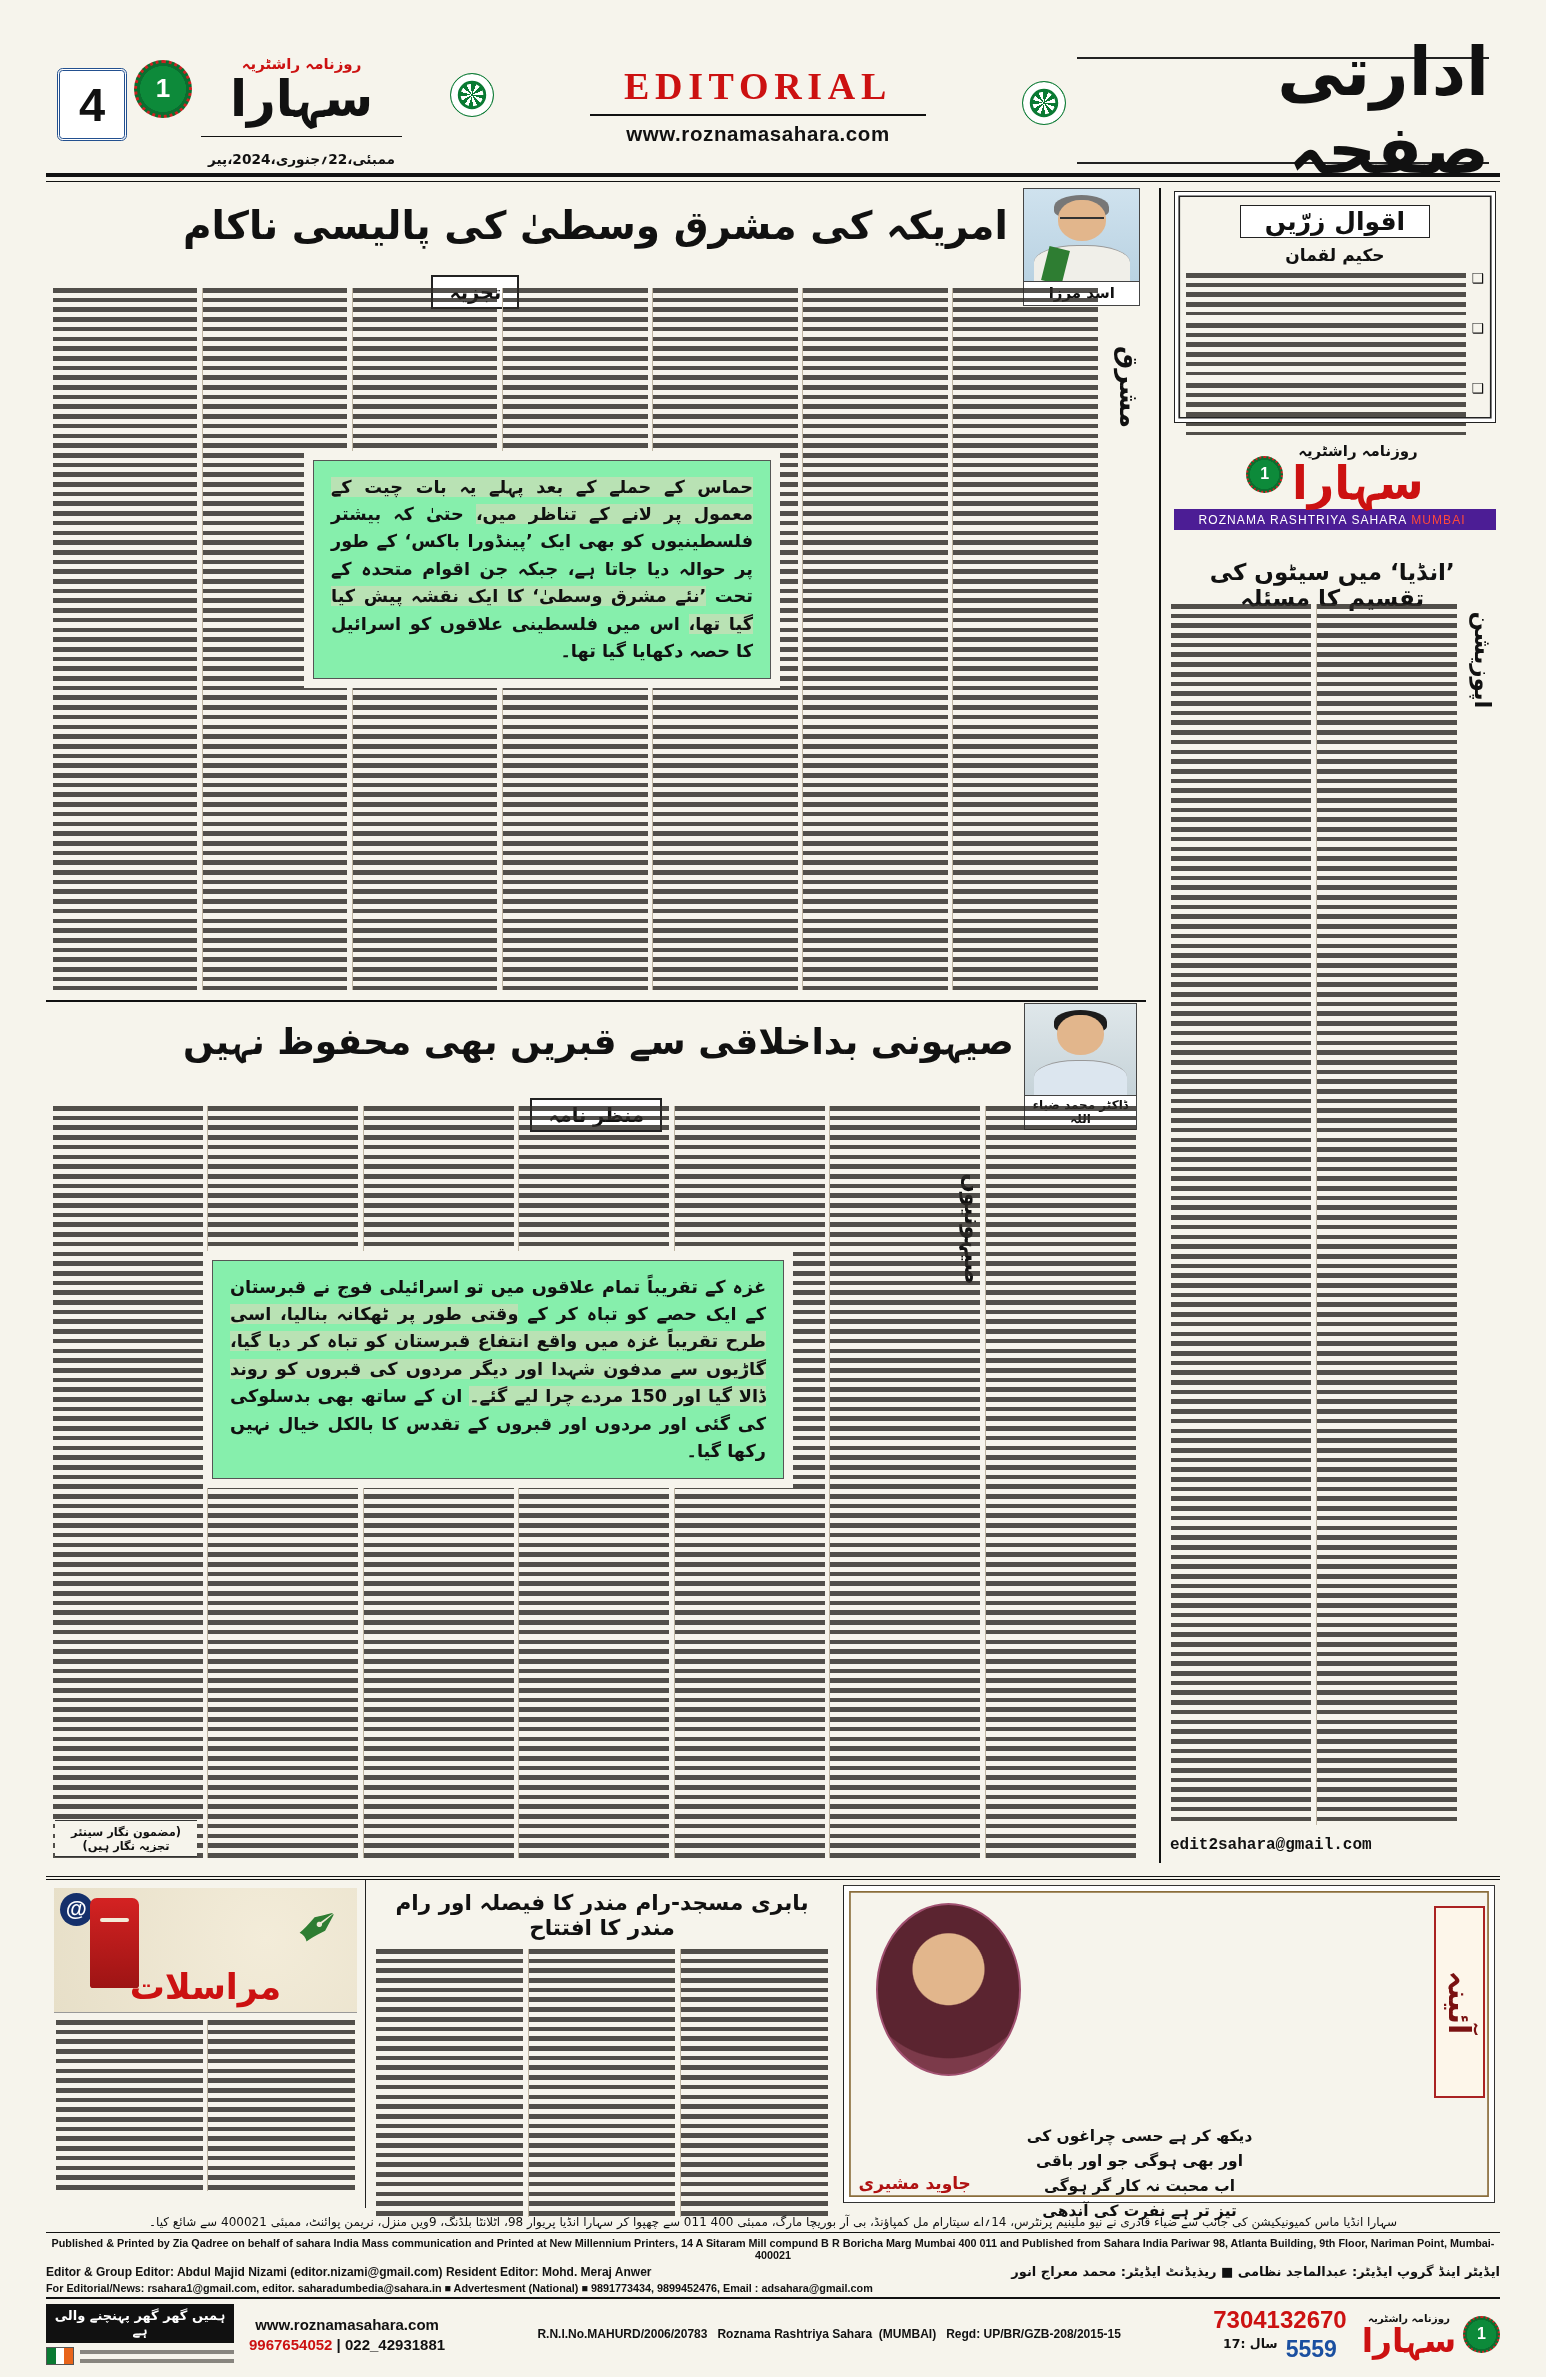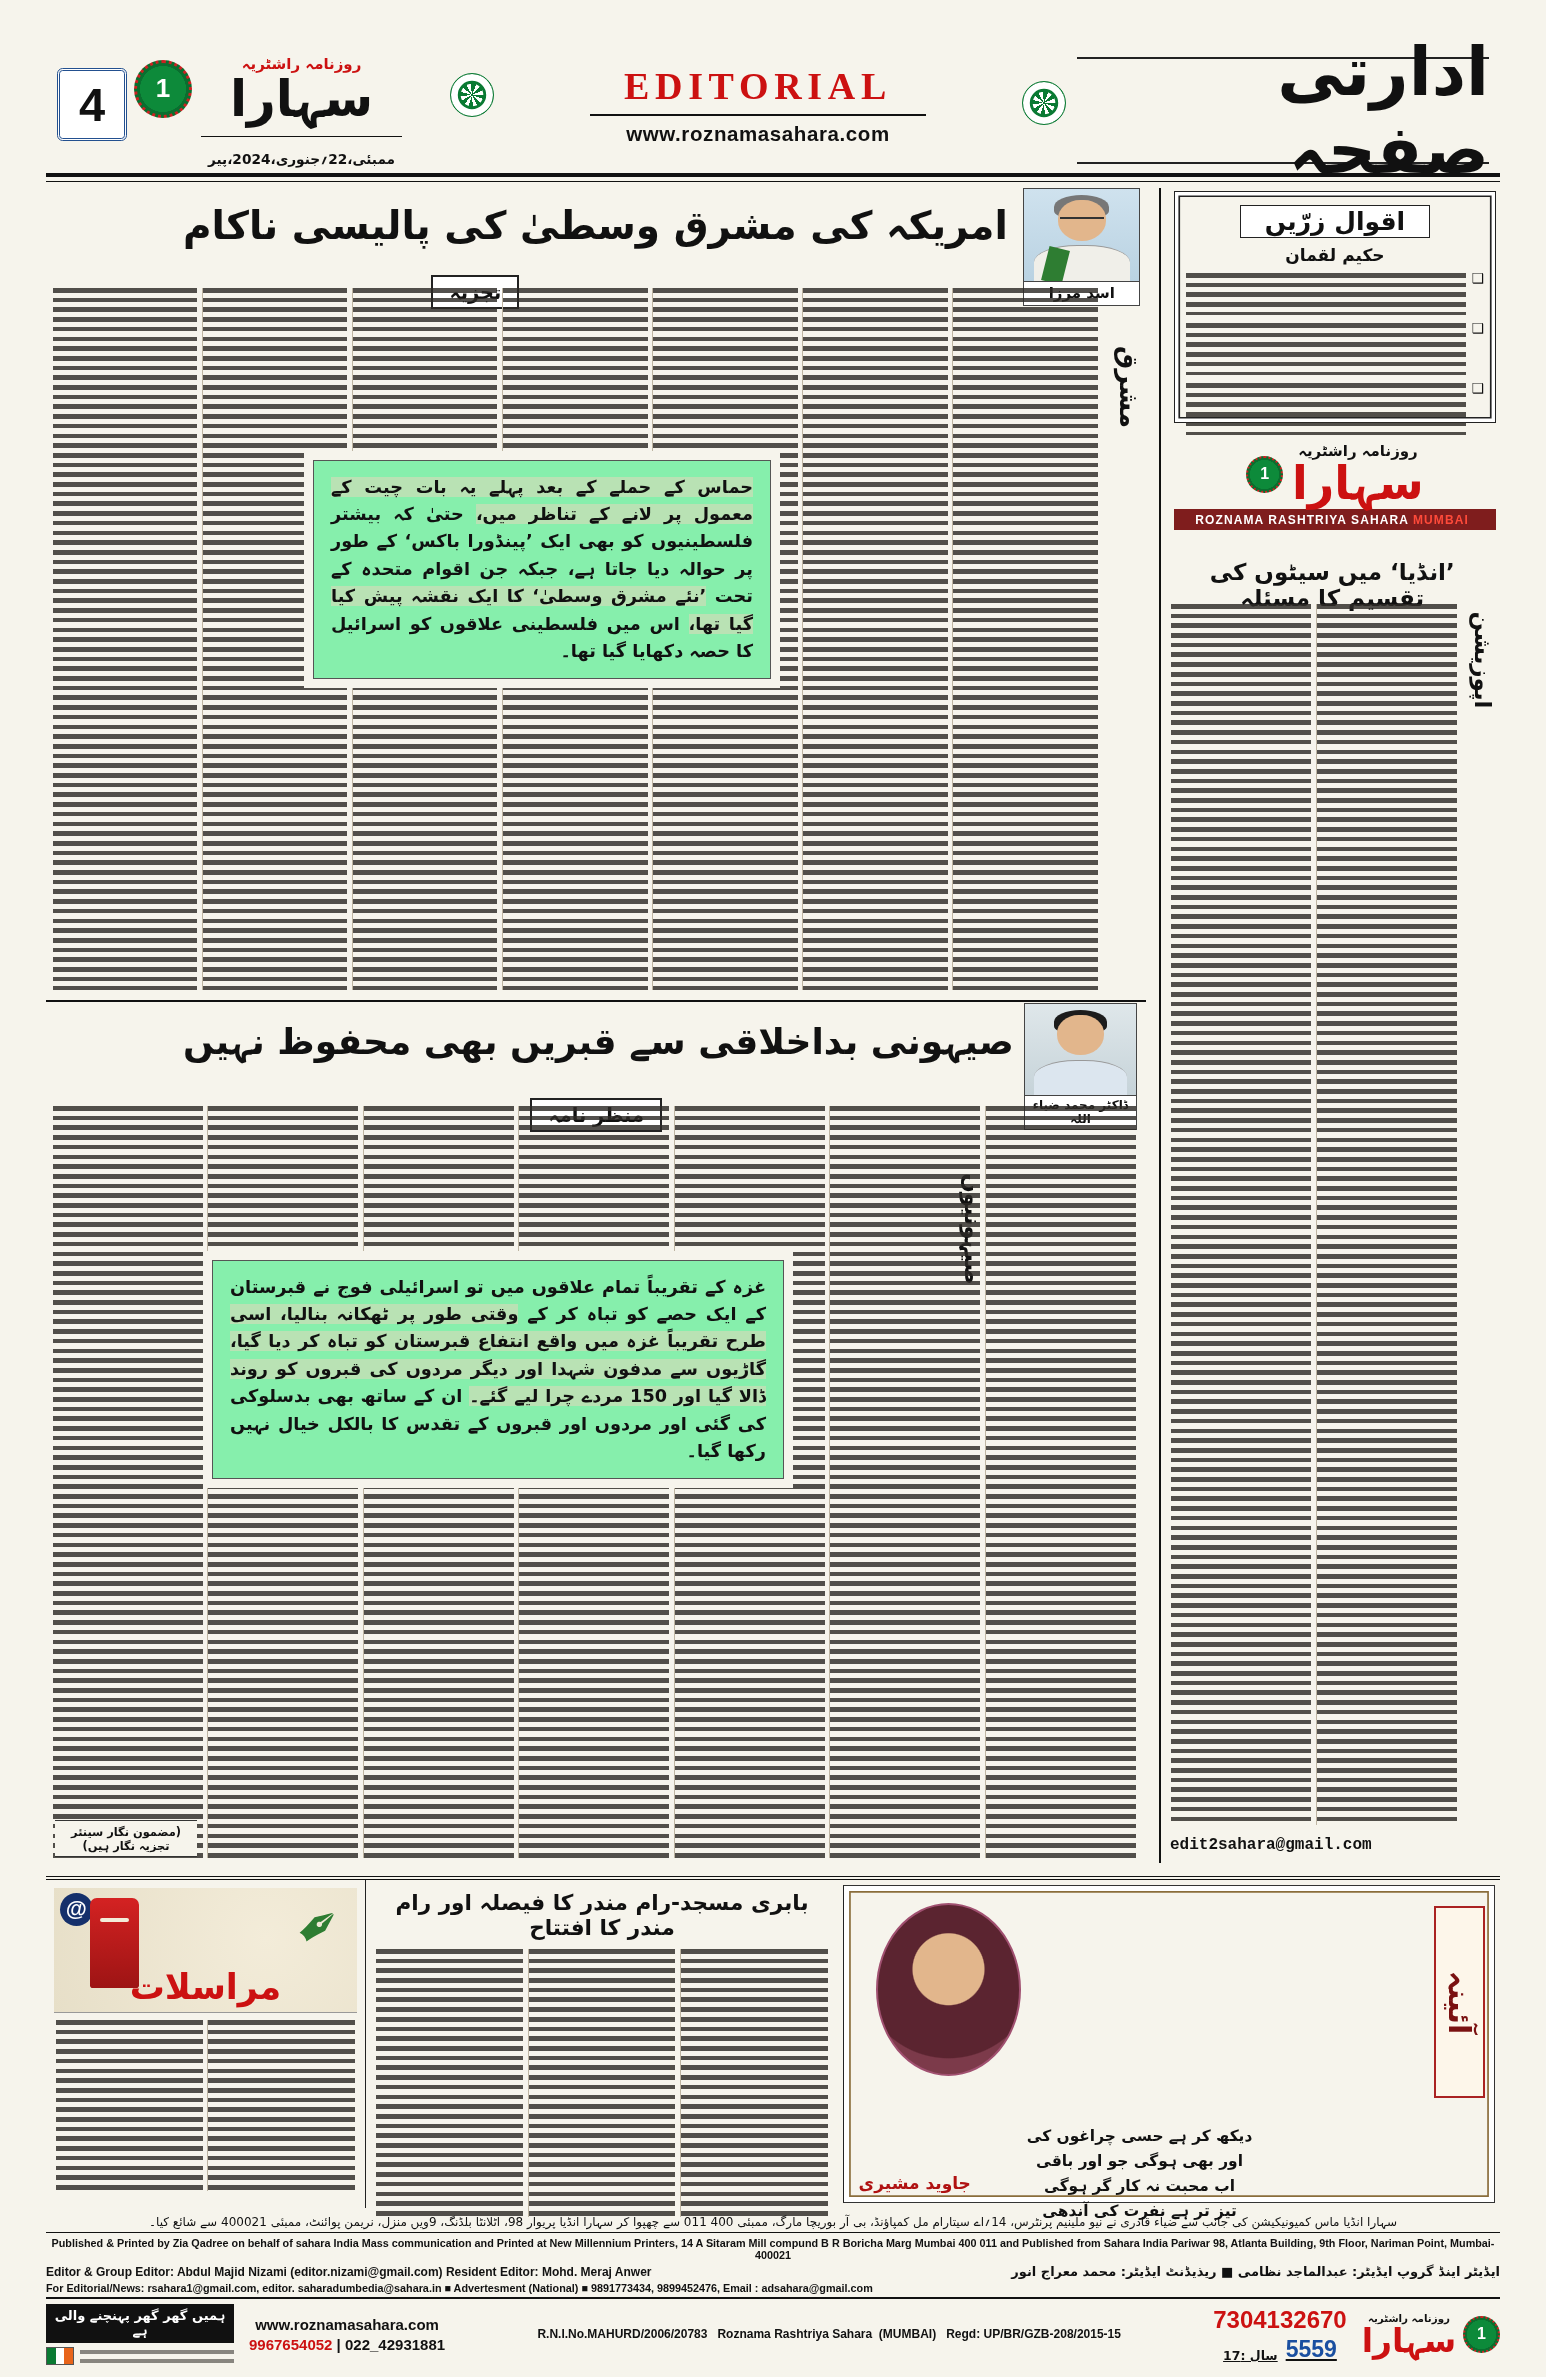--- a/index.html
+++ b/index.html
@@ -68,21 +68,21 @@
   
   .aqwal{left:12.5px;top:3.4px;right:4.6px;height:232px;border:1.7px solid #222;
          box-shadow:inset 0 0 0 3.4px #fff,inset 0 0 0 5.1px #222;padding:12.5px 11.4px;box-sizing:border-box;text-align:center;}
   .aq-title{display:inline-block;border:1.7px solid #222;padding:1.1px 24px;font-size:25px;font-weight:bold;background:#fff;}
   .aq-author{font-size:17px;font-weight:bold;margin:6.8px 0 8px;}
   .aq-item{display:flex;direction:rtl;gap:5.7px;margin-bottom:8px;align-items:flex-start;}
   .aq-item .bullet{font-size:13.7px;line-height:11.4px;}
   .aq-item .sim{flex:1;}
   .promo{left:12.5px;top:254px;right:4.6px;height:112px;text-align:center;}
   .promo .brand-name{color:#c11;font-size:46px;line-height:1;}
-  .promo .bar{background:#7f1d1d;color:#fff;font-size:12px;font-weight:bold;letter-spacing:1.1px;padding:3.4px 2.3px;margin-top:3.4px;}
+  .promo .bar{background:#4c1d95;color:#fff;font-size:12px;font-weight:normal;letter-spacing:1.1px;padding:3.4px 2.3px;margin-top:3.4px;}
   .promo .bar .city{color:#ff4a3a;margin-right:5.7px;}
   .rhead{left:8px;top:371px;right:5.7px;font-size:23px;font-weight:bold;text-align:center;}
   .rcols{left:8px;top:416px;right:42px;bottom:38px;}
   .remail{left:9px;bottom:9px;font-family:"Liberation Mono",monospace;font-weight:bold;font-size:16px;}
 
   
   .bstrip{left:46px;right:46px;top:1876px;height:332px;border-top:4px double #111;display:flex;box-sizing:border-box;}
   .bstrip > div{box-sizing:border-box;padding:8px;}
   .bstrip > div + div{border-left:1.7px solid #222;}
   .bx-letters{width:312px;position:relative;}
@@ -126,21 +126,21 @@
   .flagrow{display:flex;align-items:center;gap:5.7px;margin-top:4.6px;}
   .flag{width:26px;height:16px;border:0.6px solid #555;
         background:linear-gradient(90deg,#0a7a33 0 33%,#fff 33% 66%,#e8641a 66%);}
   .f-web{text-align:center;}
   .f-web .site{font-size:15px;font-weight:bold;}
   .f-web .phones{font-size:15px;font-weight:bold;margin-top:3.4px;}
   .f-web .phones .red{color:#c11;}
   .f-rni{flex:1;text-align:center;font-size:12px;font-weight:bold;line-height:1.5;}
   .f-nums{text-align:center;}
   .f-nums .wa{color:#c11;font-size:24px;font-weight:bold;}
-  .f-nums .row{display:flex;align-items:flex-end;justify-content:center;gap:8px;margin-top:2.3px;text-decoration:underline;}
+  .f-nums .row{display:flex;align-items:flex-start;justify-content:center;gap:8px;margin-top:2.3px;}
   .f-nums .issue{color:#1a4fa0;font-size:23px;font-weight:bold;}
   .f-nums .yr{font-size:12.5px;font-weight:bold;}
   .f-brand{display:flex;align-items:center;gap:6.8px;}
   .f-brand .nm{color:#c11;font-size:33px;font-weight:bold;line-height:1;}
   .f-brand .sm{color:#111;font-size:10.3px;font-weight:bold;text-align:center;}
   .burst.small{width:33px;height:33px;font-size:16px;border-width:2.3px;}
 </style>
 </head>
 <body>
 

